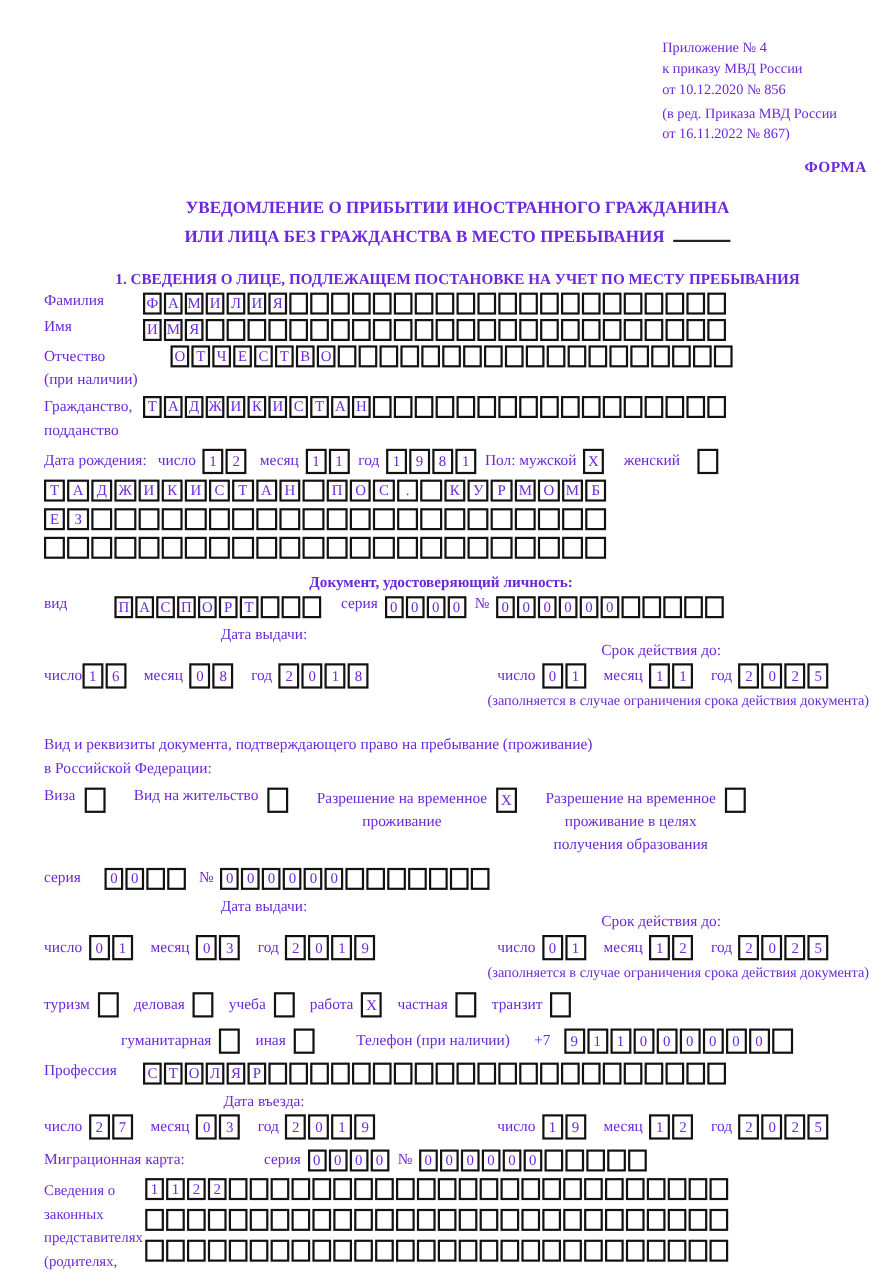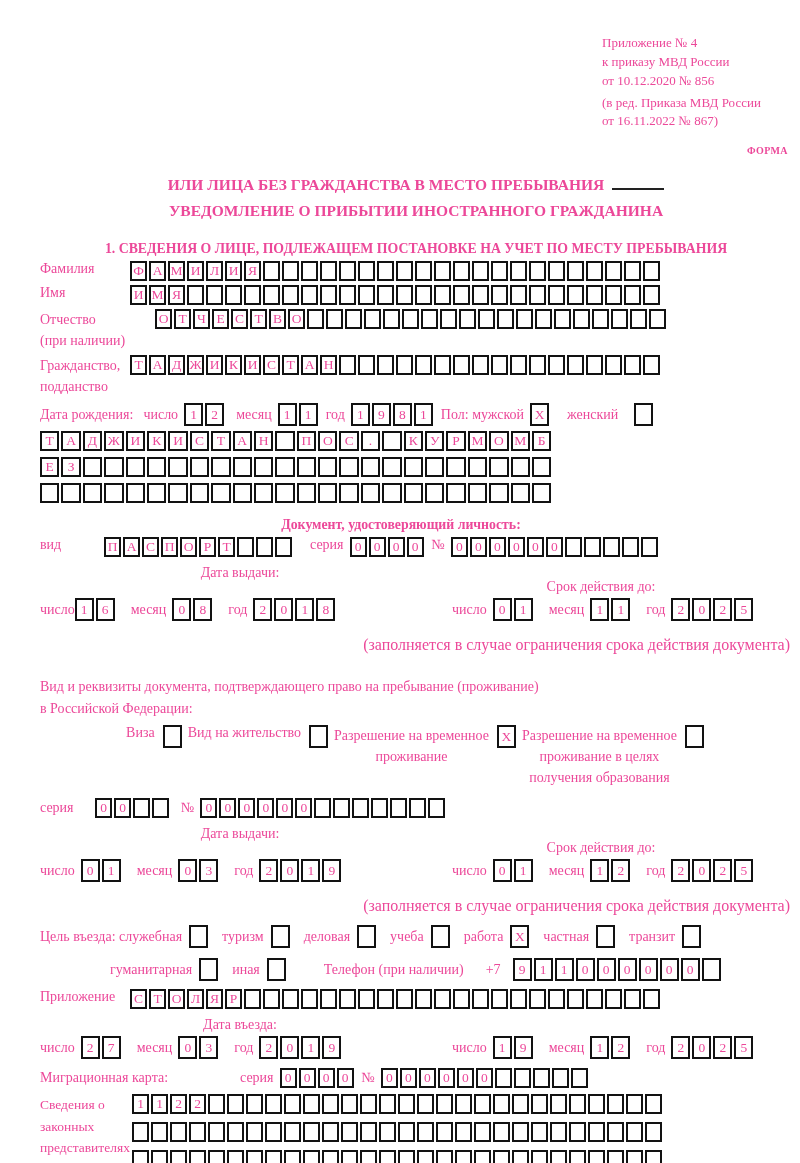--- a/index.html
+++ b/index.html
@@ -1,24 +1,24 @@
 <!DOCTYPE html>
 <html><head>
 <meta charset="utf-8">
 <style>
   * { box-sizing: border-box; }
   html,body { margin:0; padding:0; background:#ffffff; }
   .page {
-    width:800px; height:1163px; background:#ffffff; color:#ec4899;
+    width:800px; height:1163px; background:#ffffff; color:#6d28d9;
     font-family:"Liberation Serif", "DejaVu Serif", serif;
     font-size:14px; padding:34px 8px 0 40px; overflow:hidden; position:relative;
   }
   .hdr { margin-left:auto; width:190px; font-size:13px; line-height:1.45; }
   .hdr .rev { margin-top:3px; }
-  .forma { text-align:right; font-weight:700; font-size:10px; margin:14px 4px 0 0; letter-spacing:.4px; }
+  .forma { text-align:right; font-weight:700; font-size:14px; margin:14px 4px 0 0; letter-spacing:.4px; }
   .title { text-align:center; font-weight:700; font-size:15.5px; line-height:1.65; margin-top:16px; }
   .uline { display:inline-block; width:52px; border-bottom:2.5px solid #222; margin-left:8px; }
   .sec { text-align:center; font-weight:700; font-size:13.8px; margin-top:18px; }
 
   .frow { display:flex; align-items:flex-start; margin-top:4px; }
   .lbl { flex:none; }
   .w90 { width:90px; } .w115 { width:115px; } .w125 { width:125px; }
   .two-line { line-height:21px; }
   .cells { display:inline-flex; flex:none; }
   .cell {
@@ -34,24 +34,24 @@
 
   .inline-gap { margin-left:14px; } .gap6 { margin-left:6px; } .gap10 { margin-left:10px; } .gap16 { margin-left:16px; } .gap24 { margin-left:24px; }
 
   .dates-head { display:flex; margin-top:8px; }
   .dates-head .lh { width:400px; text-align:center; }
   .dates-head .rh { flex:1; text-align:center; padding-right:30px;margin-top:14px; }
   .dates { display:flex; align-items:center; margin-top:3px; }
   .dates .lg { width:400px; display:flex; align-items:center; }
   .dates .rg { flex:1; display:flex; align-items:center; padding-left:12px; }
 
-  .note { text-align:right; font-size:16px; margin-top:15px; padding-right:2px; }
+  .note { text-align:right; font-size:13px; margin-top:3px; padding-right:2px; }
   .plain { margin-top:25px; }
 
-  .permit-row { display:flex; align-items:flex-start; margin-top:8px; gap:4px;justify-content:center; }
+  .permit-row { display:flex; align-items:flex-start; margin-top:8px; gap:24px; }
   .chk-item { display:flex; align-items:flex-start; gap:8px; }
   .chk-text { text-align:center; line-height:1.5; }
 
   .purpose-row { display:flex; align-items:center; margin-top:10px; gap:12px; }
   .purpose-row .pair { display:flex; align-items:center; gap:7px; }
   .indent70 { margin-left:70px; }
 
   .reps { display:flex; margin-top:6px; }
   .reps .rep-labels { width:92px; line-height:21.5px; font-size:13.5px; flex:none; }
   .reps .rep-rows .cells { display:flex; margin-bottom:8px; }
@@ -65,22 +65,22 @@
     <div>Приложение № 4</div>
     <div>к приказу МВД России</div>
     <div>от 10.12.2020 № 856</div>
     <div class="rev">(в ред. Приказа МВД России</div>
     <div>от 16.11.2022 № 867)</div>
   </div>
 
   <div class="forma">ФОРМА</div>
 
   <div class="title">
+    <div>УВЕДОМЛЕНИЕ О ПРИБЫТИИ ИНОСТРАННОГО ГРАЖДАНИНА</div>
     <div><span>ИЛИ ЛИЦА БЕЗ ГРАЖДАНСТВА В МЕСТО ПРЕБЫВАНИЯ</span><span class="uline"></span></div>
-    <div>УВЕДОМЛЕНИЕ О ПРИБЫТИИ ИНОСТРАННОГО ГРАЖДАНИНА</div>
   </div>
 
   <div class="sec">1. СВЕДЕНИЯ О ЛИЦЕ, ПОДЛЕЖАЩЕМ ПОСТАНОВКЕ НА УЧЕТ ПО МЕСТУ ПРЕБЫВАНИЯ</div>
 
   <div class="frow" style="">
     <span class="lbl w90">Фамилия</span>
     <span class="cells">
         <span class="cell">Ф</span>
         <span class="cell">А</span>
         <span class="cell">М</span>
@@ -520,26 +520,20 @@
           <span class="cell">0</span>
           <span class="cell">2</span>
           <span class="cell">5</span>
         </span>
     </span>
   </div>
   <div class="note">(заполняется в случае ограничения срока действия документа)</div>
 
   <div class="purpose-row">
     <span class="pair">
-      <span>Цель въезда: служебная</span>
-      <span class="cells big">
-          <span class="cell"></span>
-        </span>
-    </span>
-    <span class="pair">
       <span>туризм</span>
       <span class="cells big">
           <span class="cell"></span>
         </span>
     </span>
     <span class="pair">
       <span>деловая</span>
       <span class="cells big">
           <span class="cell"></span>
         </span>
@@ -593,21 +587,21 @@
         <span class="cell">0</span>
         <span class="cell">0</span>
         <span class="cell">0</span>
         <span class="cell">0</span>
         <span class="cell">0</span>
         <span class="cell"></span>
       </span>
   </div>
 
   <div class="frow" style="margin-top:8px;">
-    <span class="lbl w90">Приложение</span>
+    <span class="lbl w90">Профессия</span>
     <span class="cells">
         <span class="cell">С</span>
         <span class="cell">Т</span>
         <span class="cell">О</span>
         <span class="cell">Л</span>
         <span class="cell">Я</span>
         <span class="cell">Р</span>
         <span class="cell"></span>
         <span class="cell"></span>
         <span class="cell"></span>

